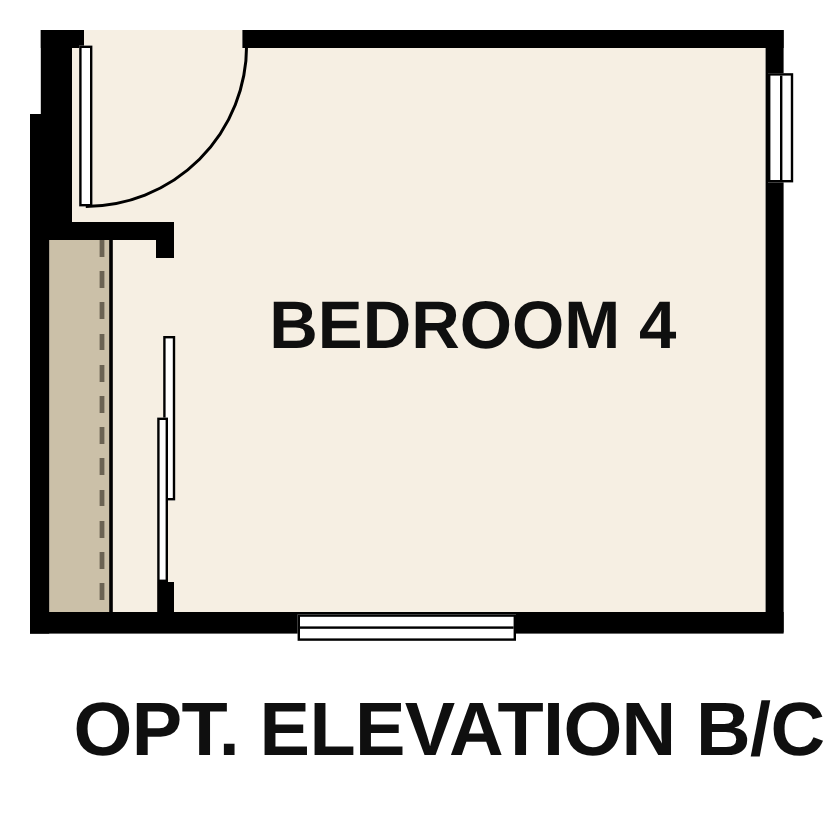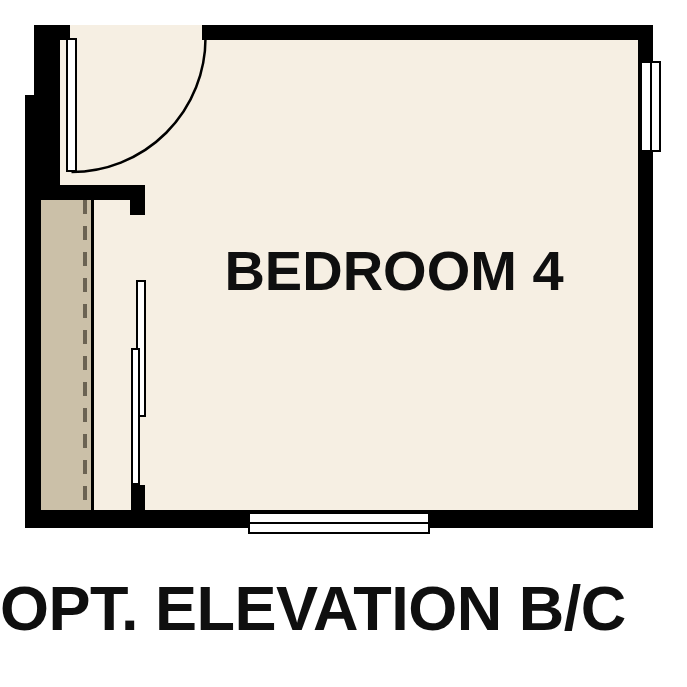--- a/index.html
+++ b/index.html
@@ -80,21 +80,21 @@
     font-weight: bold;
     line-height: 56px;
     color: var(--text);
     white-space: nowrap;
   }
 
   .caption {
     left: 0;
     top: 577px;
     width: 687px;
-    text-align: left;
+    text-align: right;
     font-size: 63px;
     font-weight: bold;
     line-height: 63px;
     letter-spacing: -0.5px;
     color: var(--text);
     white-space: nowrap;
   }
 </style>
 </head>
 <body>

